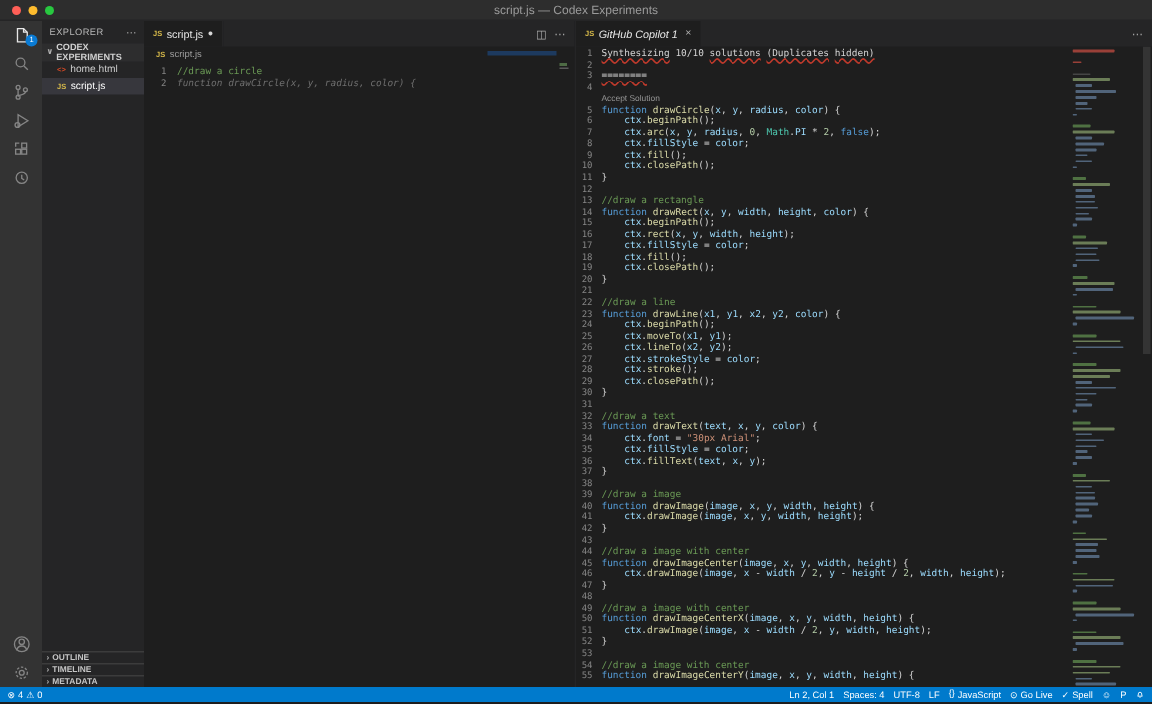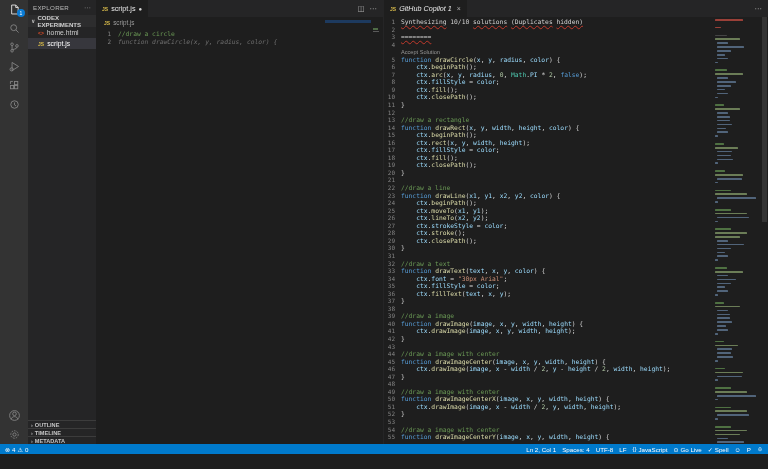--- a/index.html
+++ b/index.html
@@ -92,20 +92,28 @@
   .st-left,.st-right { display:flex; align-items:center; gap:6px; }
   .st-item { display:flex; align-items:center; gap:2px; cursor:pointer; white-space:nowrap; }
   .st-ic { font-size:6px; }
   .bell-svg { width:6px; height:6px; }
 </style>
 </head>
 <body>
 
 <div class="window">
 
+  <div class="titlebar">
+    <div class="lights">
+      <span class="light l-close"></span>
+      <span class="light l-min"></span>
+      <span class="light l-max"></span>
+    </div>
+    <div class="title">script.js — Codex Experiments</div>
+  </div>
 
   <div class="app">
 
     <div class="activitybar">
       <div class="ab-top">
         <div class="ab-item active">
           <svg width="13" height="13" viewBox="0 0 16 16">
               <path d="M4.5 2.5h5l3 3v8h-8z"></path>
               <path d="M9.5 2.5v3h3"></path>
             </svg>

